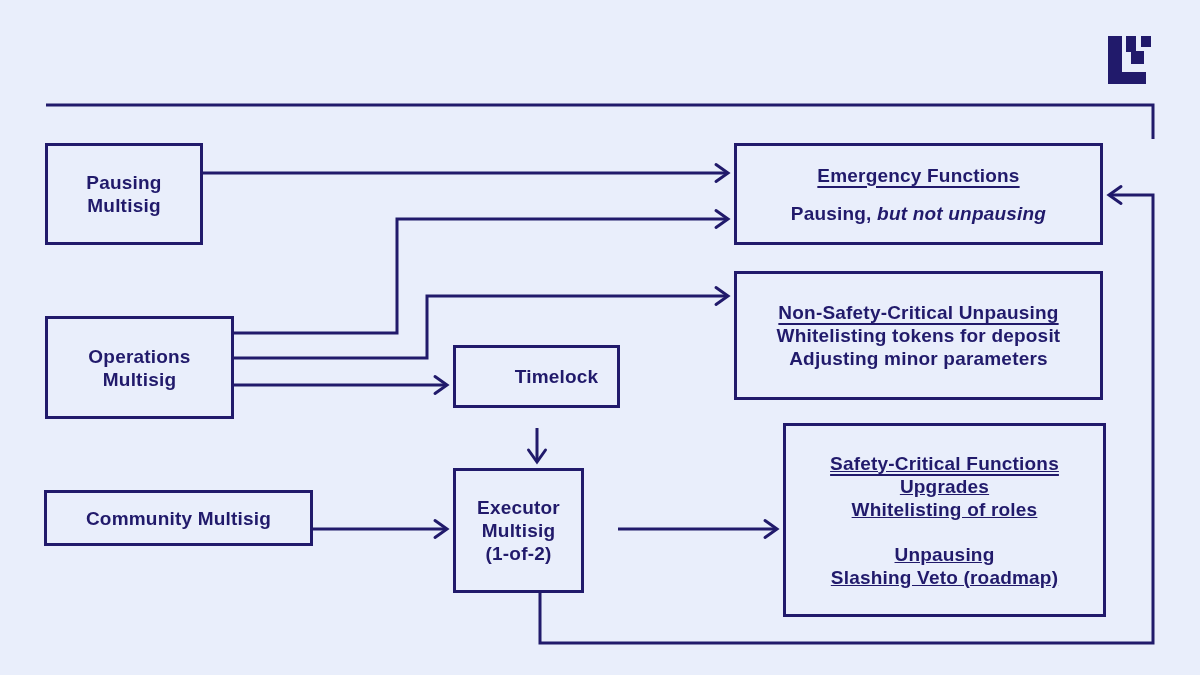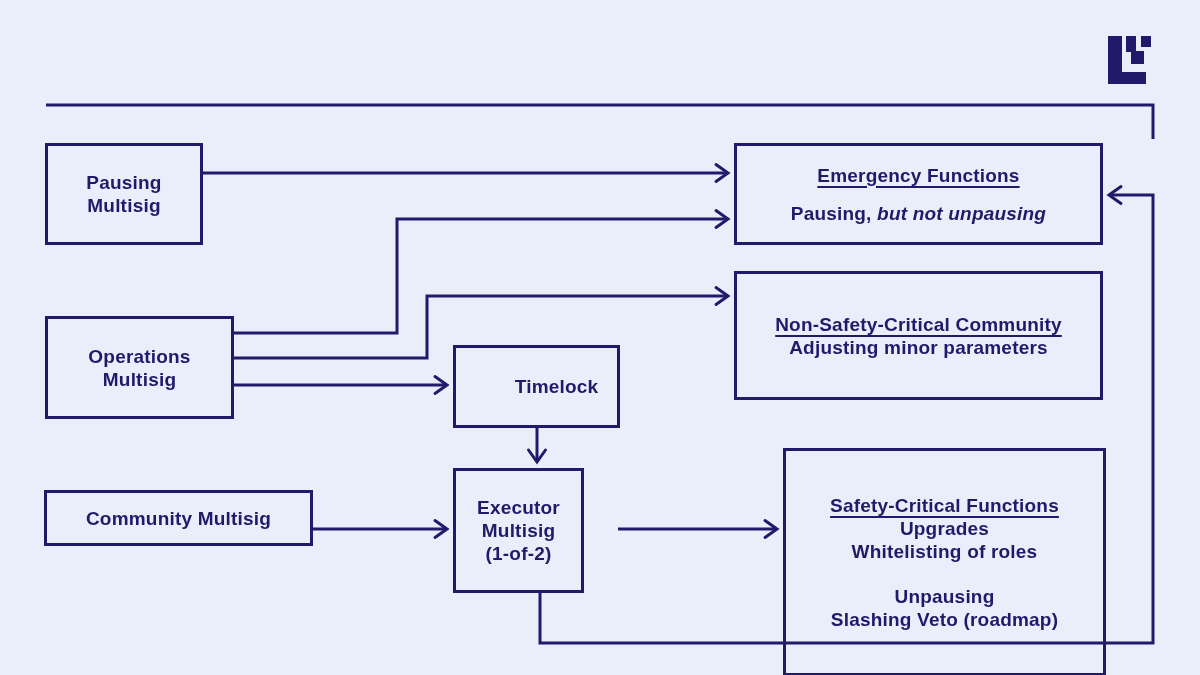--- a/index.html
+++ b/index.html
@@ -40,25 +40,25 @@
     text-decoration-thickness: 2px;
     text-underline-offset: 4px;
   }
   .italic { font-style: italic; }
   .spacer { height: 22px; }
 
   
   #box-pausing    { left: 45px;  top: 143px; width: 158px; height: 102px; }
   #box-operations { left: 45px;  top: 316px; width: 189px; height: 103px; text-align: center; }
   #box-community  { left: 44px;  top: 490px; width: 269px; height: 56px;  }
-  #box-timelock   { left: 453px; top: 345px; width: 167px; height: 83px; padding-left: 40px;  }
+  #box-timelock   { left: 453px; top: 345px; width: 167px; height: 63px; padding-left: 40px;  }
   #box-executor   { left: 453px; top: 468px; width: 131px; height: 125px; }
   #box-emergency  { left: 734px; top: 143px; width: 369px; height: 102px; gap: 15px; }
   #box-nonsafety  { left: 734px; top: 271px; width: 369px; height: 129px; }
-  #box-safety     { left: 783px; top: 448px; width: 323px; height: 228px; }
+  #box-safety     { left: 783px; top: 423px; width: 323px; height: 194px; text-decoration: underline; }
 
   #logo {
     position: absolute;
     left: 1108px; top: 36px;
     width: 45px; height: 48px;
   }
 </style>
 </head>
 <body>
 
@@ -125,21 +125,22 @@
   </div>
 
   <div class="box" id="box-emergency">
     <div class="t-underline">Emergency Functions</div>
     <div>
       <span>Pausing, </span><span class="italic">but not unpausing</span>
     </div>
   </div>
 
   <div class="box" id="box-nonsafety">
-    <div class="t-underline">Non-Safety-Critical Community</div>
+    <div class="t-underline">Non-Safety-Critical Unpausing</div>
+    <div>Whitelisting tokens for deposit</div>
     <div>Adjusting minor parameters</div>
   </div>
 
   <div class="box" id="box-safety">
     <div class="t-underline">Safety-Critical Functions</div>
     <div>Upgrades</div>
     <div>Whitelisting of roles</div>
     <div class="spacer"></div>
     <div>Unpausing</div>
     <div>Slashing Veto (roadmap)</div>

